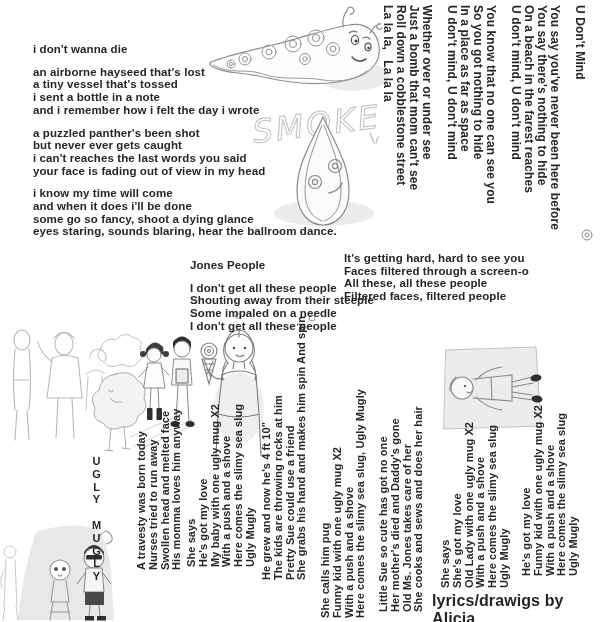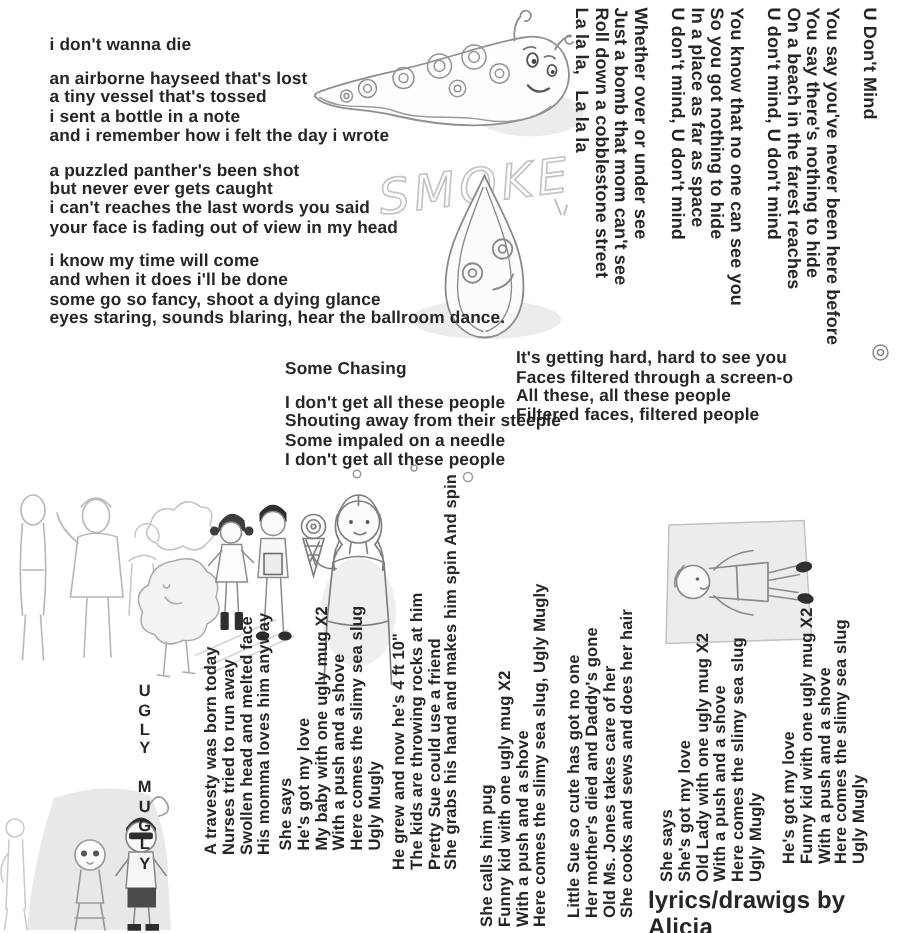--- a/index.html
+++ b/index.html
@@ -7,21 +7,21 @@
   .page {
     position:relative; width:600px; height:622px; overflow:hidden;
     background:#ffffff; color:#262626;
     font-family:"Liberation Sans", sans-serif;
   }
   .art { position:absolute; }
   .lyric {
     white-space:pre-wrap; font-weight:700;
     font-size:11.5px; line-height:12.7px; letter-spacing:0.1px;
   }
-  .block { position:absolute; }
+  .block { position:absolute;margin-top:19px; }
   .block .stanza { margin-top:10px; }
   
   .vrl {
     position:absolute; top:5px; right:14px; height:246px;
     writing-mode:vertical-rl;
   }
   .vrl .lyric { font-size:12px; line-height:13px; }
   .vrl > * + * { margin-right:12px; }
   
   .vcol {
@@ -236,21 +236,21 @@
 So you got nothing to hide
 In a place as far as space
 U don't mind, U don't mind</div>
     <div class="lyric">Whether over or under see
 Just a bomb that mom can't see
 Roll down a cobblestone street
 La la la,   La la la</div>
   </section>
 
   <section class="block" style="left:190px;top:240px">
-    <div class="lyric">Some Chasing</div>
+    <div class="lyric">Jones People</div>
     <div class="lyric stanza">I don't get all these people
 Shouting away from their steeple
 Some impaled on a needle
 I don't get all these people</div>
   </section>
   <section class="block" style="left:344px;top:233px">
     <div class="lyric">It's getting hard, hard to see you
 Faces filtered through a screen-o
 All these, all these people
 Filtered faces, filtered people</div>

